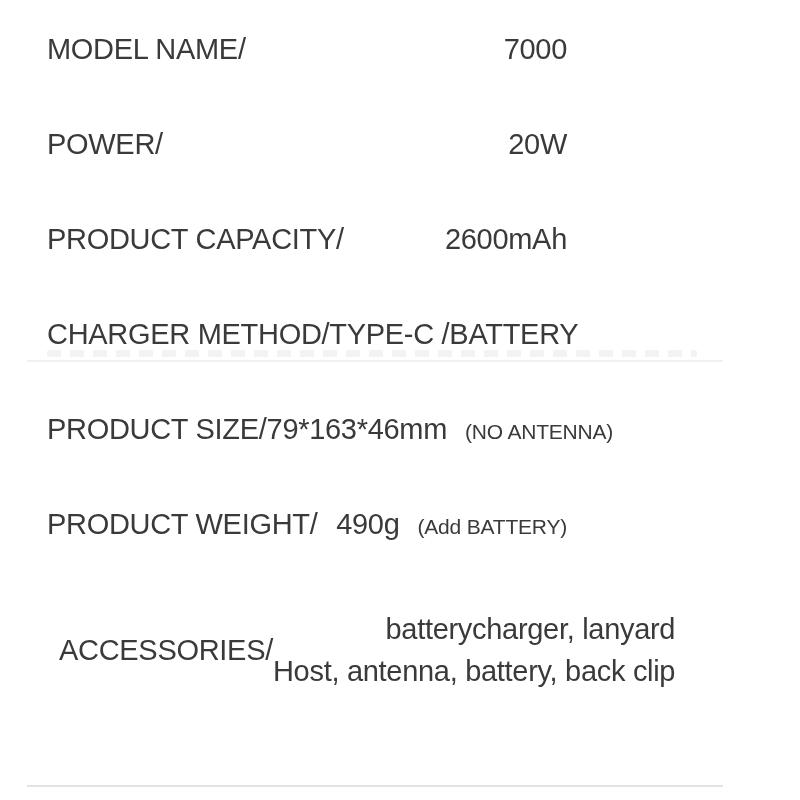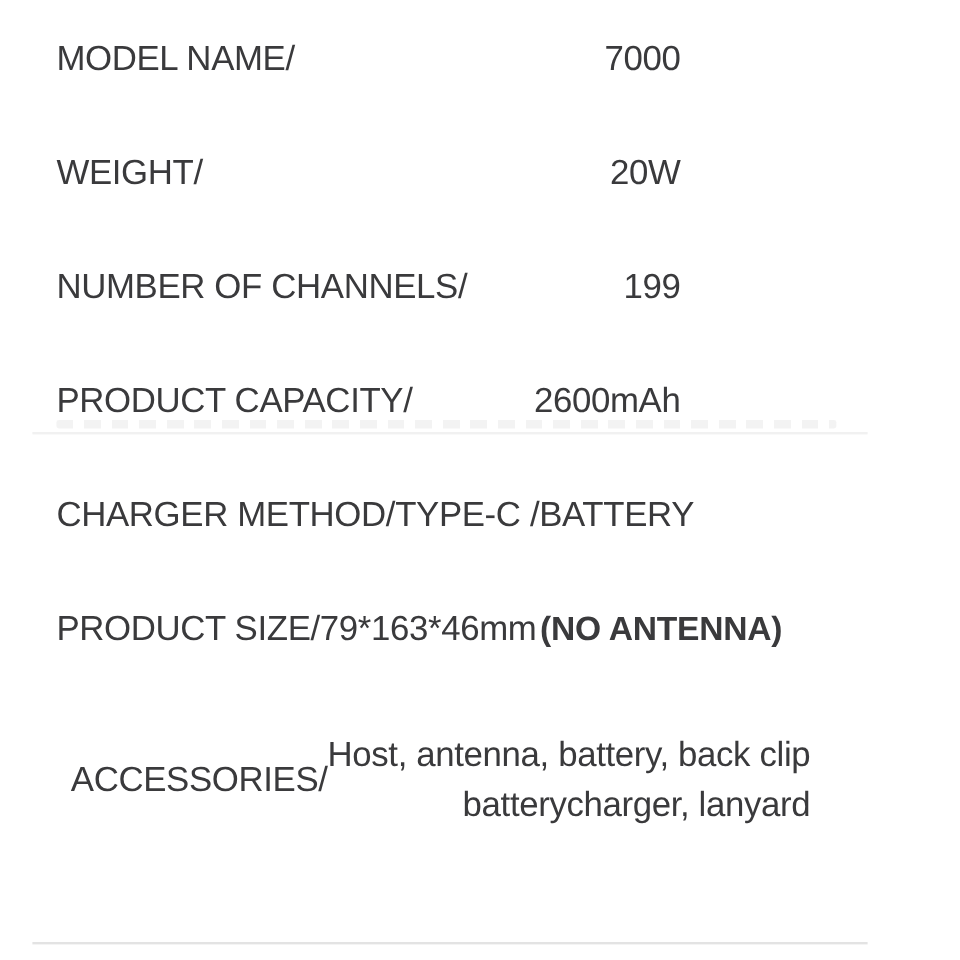--- a/index.html
+++ b/index.html
@@ -33,24 +33,23 @@
     white-space: nowrap;
   }
   .spec-label {
     flex: 0 0 auto;
   }
   .spec-value {
     flex: 0 0 auto;
     text-align: right;
   }
   .spec-value-note {
-    font-size: 28px;
+    font-size: 21px;
     letter-spacing: -0.2px;
-    margin-left: 3px;
-    font-weight: bold;
+    margin-left: 18px;
   }
   
   .spec-row.accessories {
     height: 130px;
     align-items: center;
     padding-top: 25px;
   }
   .spec-row.accessories .spec-label {
     line-height: 42px;
     padding-left: 12px;
@@ -95,50 +94,50 @@
 <body>
 
 <div class="spec-sheet">
 
   <div class="spec-row">
     <span class="spec-label">MODEL NAME/</span>
     <span class="spec-value">7000</span>
   </div>
 
   <div class="spec-row">
-    <span class="spec-label">WEIGHT/</span>
+    <span class="spec-label">POWER/</span>
     <span class="spec-value">20W</span>
   </div>
 
-  <div class="spec-row">
-    <span class="spec-label">NUMBER OF CHANNELS/</span>
-    <span class="spec-value">199</span>
-  </div>
 
   <div class="spec-row">
     <span class="spec-label">PRODUCT CAPACITY/</span>
     <span class="spec-value">2600mAh</span>
   </div>
 
   <div class="spec-row">
     <span class="spec-label">CHARGER METHOD/</span>
     <span class="spec-value">TYPE-C /BATTERY</span>
   </div>
 
   <div class="spec-row">
     <span class="spec-label">PRODUCT SIZE/</span>
     <span class="spec-value"><span>79*163*46mm</span><span class="spec-value-note">(NO ANTENNA)</span></span>
   </div>
 
+  <div class="spec-row">
+    <span class="spec-label">PRODUCT WEIGHT/</span>
+    <span class="spec-value"><span>490g</span><span class="spec-value-note">(Add BATTERY)</span></span>
+  </div>
 
   <div class="spec-row accessories">
     <span class="spec-label">ACCESSORIES/</span>
     <span class="spec-value">
+      <span class="line">batterycharger, lanyard</span>
       <span class="line">Host, antenna, battery, back clip</span>
-      <span class="line">batterycharger, lanyard</span>
     </span>
   </div>
 
 </div>
 
 <div class="ghost-text-strip"></div>
 <div class="divider-faint"></div>
 <div class="divider-bottom"></div>
 
 </body></html>

